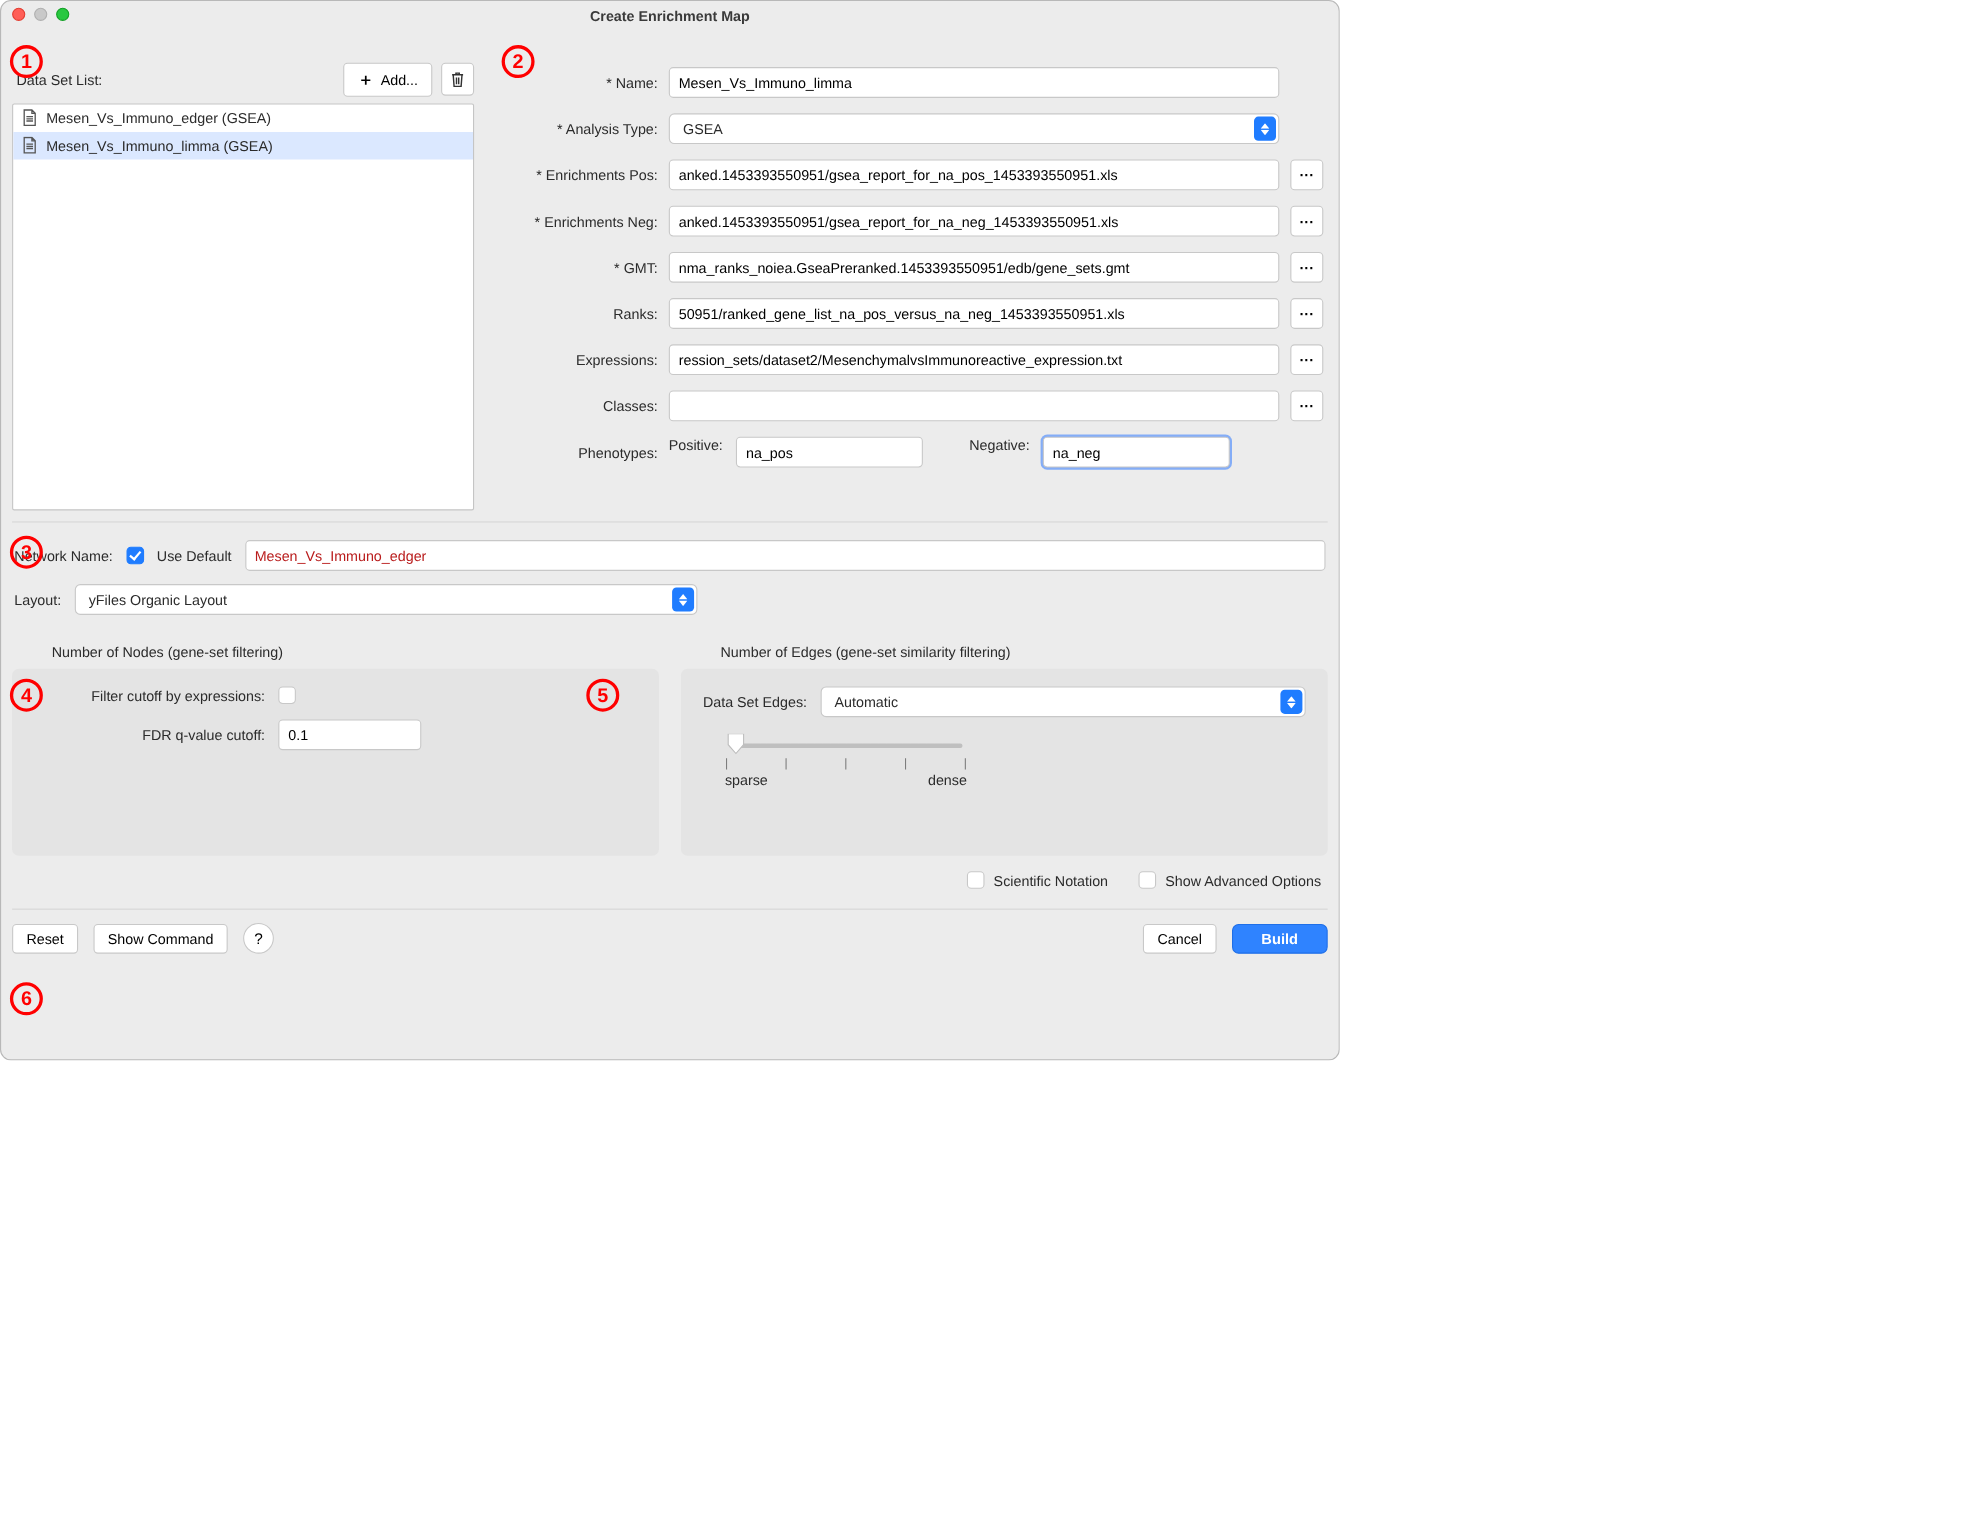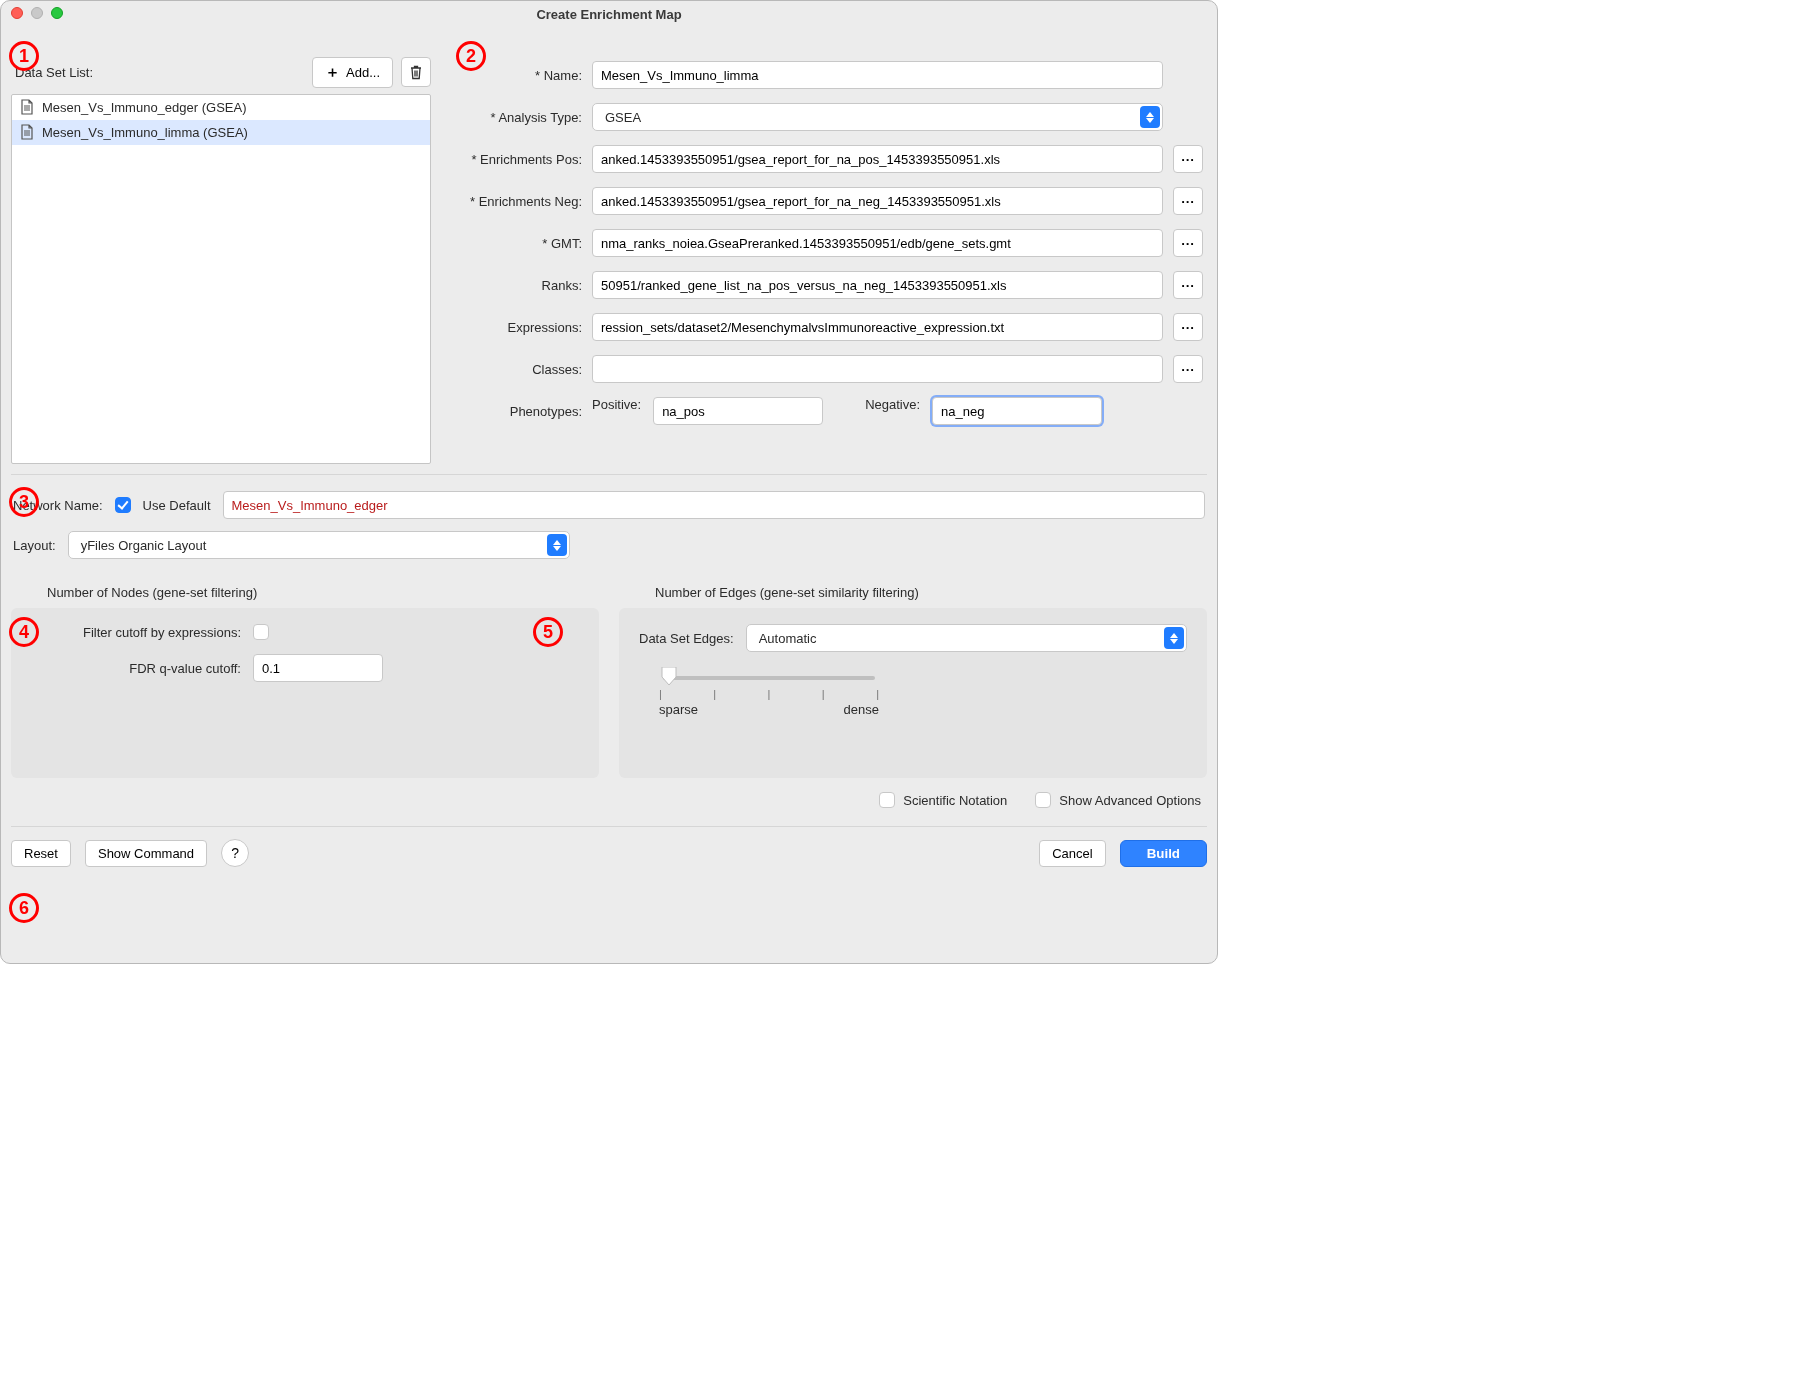--- a/index.html
+++ b/index.html
@@ -48,21 +48,21 @@
     border:3px solid #ff0000;
     border-radius:50%;
     color:#ff0000;
     font-weight:700;
     font-size:18px;
     display:flex; align-items:center; justify-content:center;
     background: transparent;
     z-index:50;
   }
 
-  .row1 { display:flex; gap:1px; }
+  .row1 { display:flex; gap:17px; }
   .panel-left {
     width:420px;
     display:flex; flex-direction:column;
   }
   .panel-right {
     flex:1;
   }
   .dsl-header {
     display:flex; align-items:center; justify-content:space-between;
     padding: 22px 0 6px 0;
@@ -175,21 +175,21 @@
     background:#1f7cff; border-color:#1f7cff;
   }
   .chk.checked::after {
     content:""; position:absolute;
     left:4px; top:1px;
     width:4px; height:8px;
     border:2px solid #fff;
     border-top:none; border-left:none;
     transform:rotate(40deg);
   }
-  .layout-select-wrap { width:502px; }
+  .layout-select-wrap { width:566px; }
 
   .filters {
     display:flex; gap:20px; margin-top:16px;
   }
   .filter-col { flex:1; }
   .filter-title { padding:4px 0 8px 36px; }
   .filter-box {
     background:#e4e4e4;
     border-radius:6px;
     padding:16px 20px 24px 20px;

